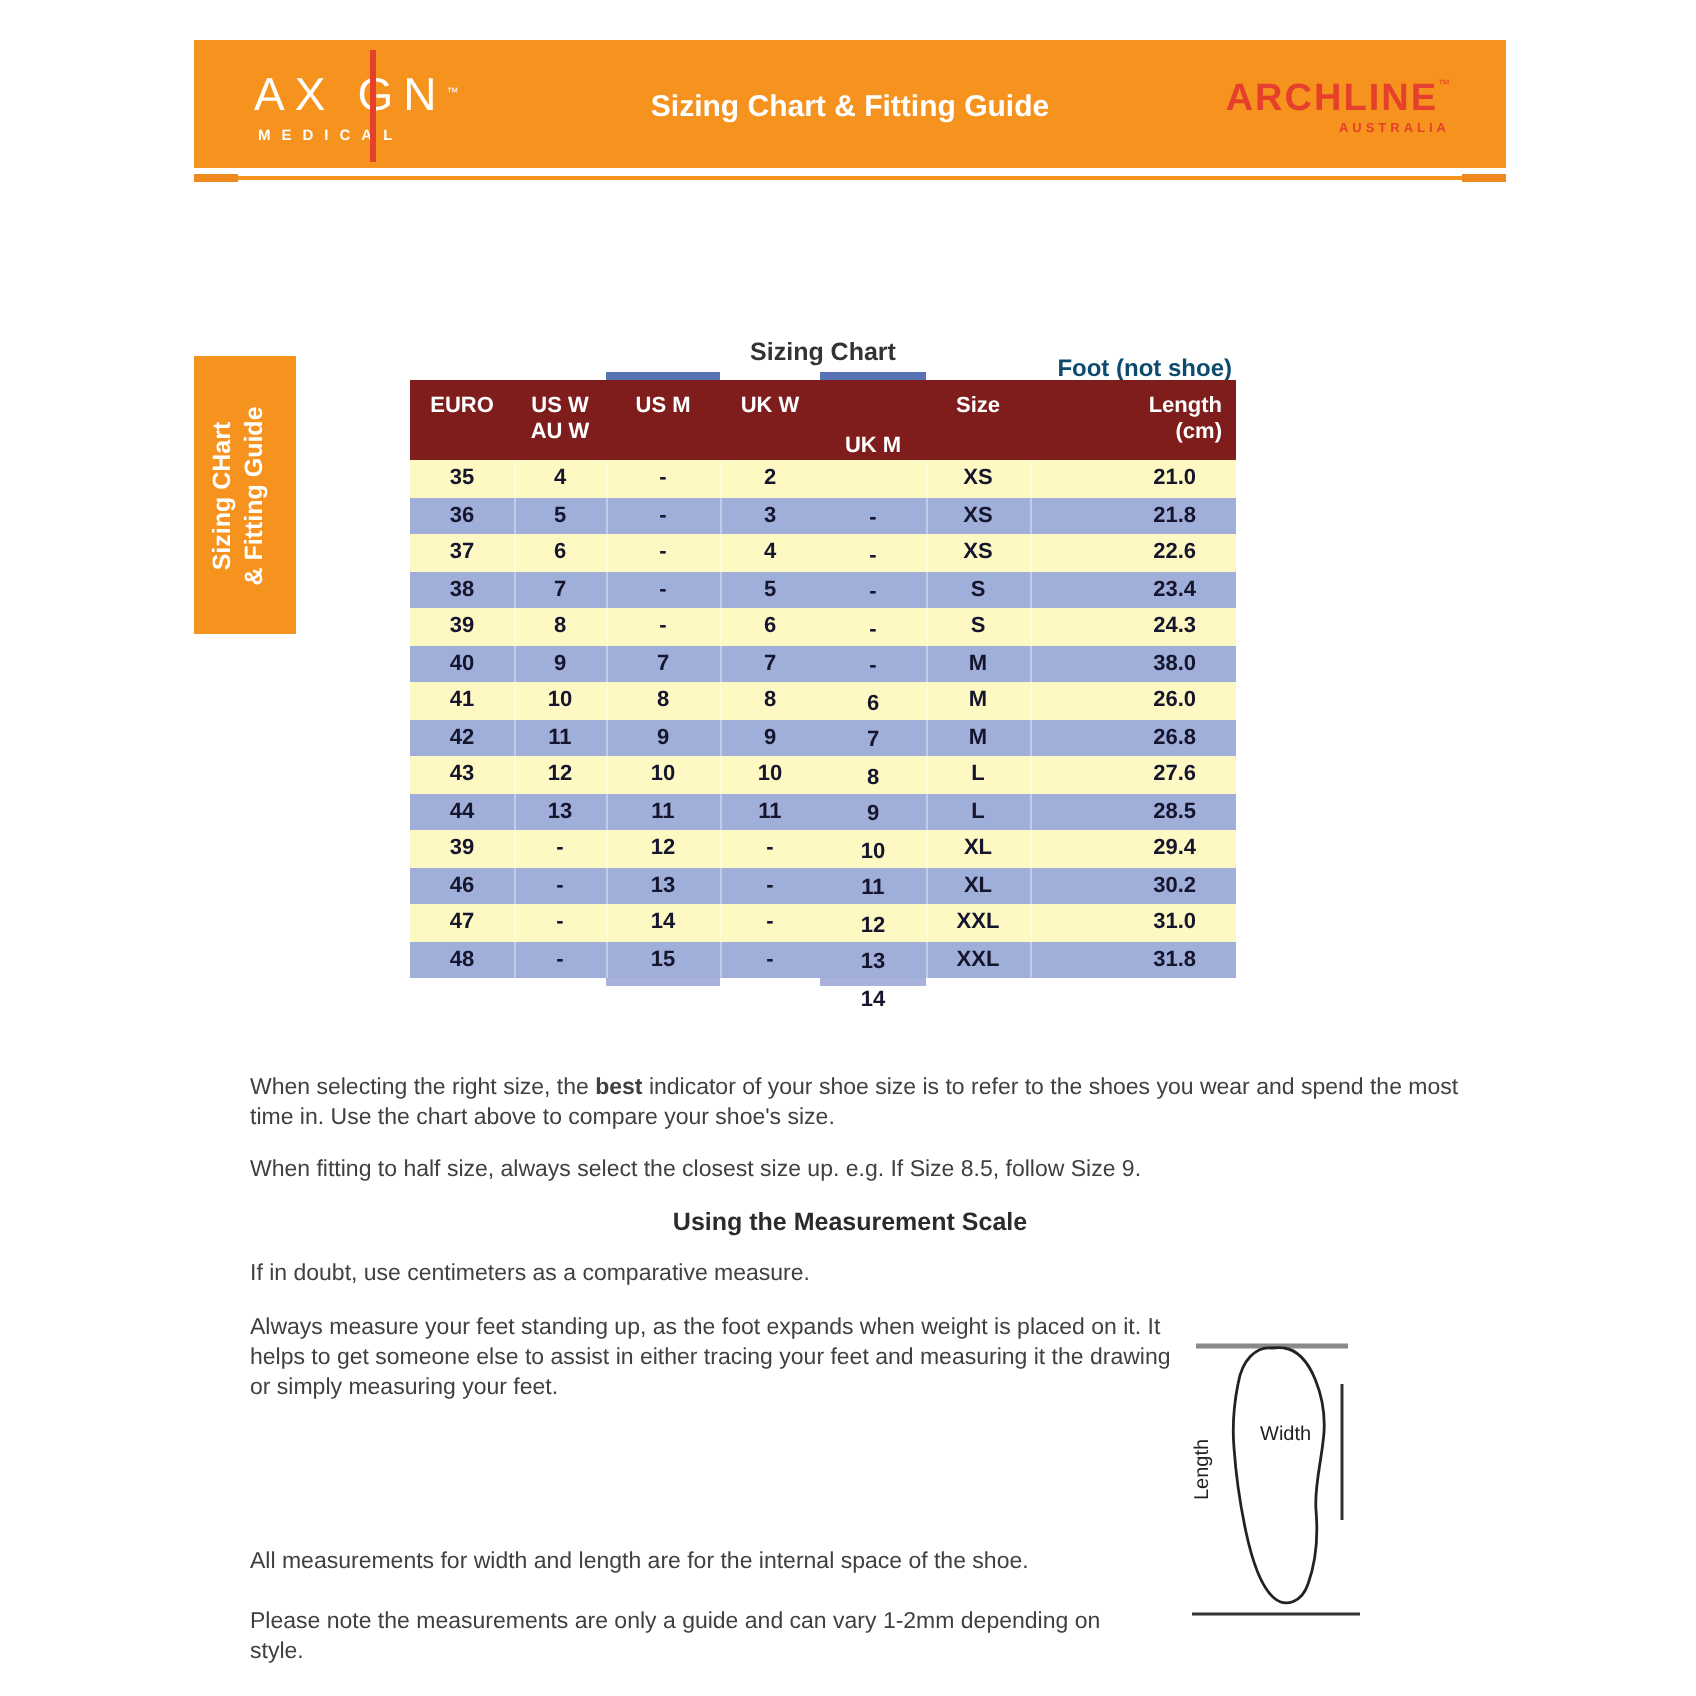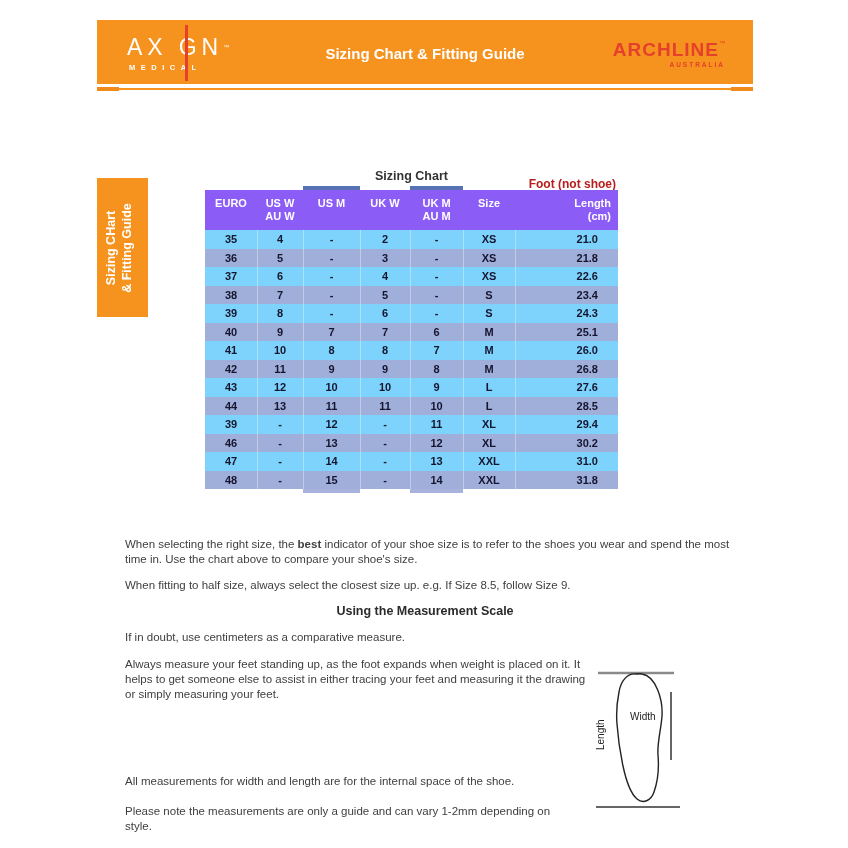--- a/index.html
+++ b/index.html
@@ -22,38 +22,38 @@
   .banner-rule { position:absolute; left:97px; top:88px; width:656px; height:2px; background:#F6921E; }
   .banner-rule::before { content:""; position:absolute; left:0; top:-1px; width:22px; height:4px; background:#F08A1D; }
   .banner-rule::after { content:""; position:absolute; right:0; top:-1px; width:22px; height:4px; background:#F08A1D; }
 
   
   .side-tab { position:absolute; left:97px; top:178px; width:51px; height:139px; background:#F6921E; }
   .tab-rot { position:absolute; left:50%; top:50%; width:139px; height:40px; transform:translate(-50%,-50%) rotate(-90deg); text-align:center; color:#fff; font-size:12.5px; font-weight:700; line-height:16px; white-space:nowrap; }
 
   
   .chart-title { position:absolute; left:205px; top:169px; width:413px; text-align:center; font-size:12.5px; font-weight:700; color:#333; }
-  .foot-note { position:absolute; left:380px; top:177px; width:236px; text-align:right; font-size:12px; font-weight:700; color:#b91c1c; }
+  .foot-note { position:absolute; left:380px; top:177px; width:236px; text-align:right; font-size:12px; font-weight:700; color:#0c4a6e; }
 
   
   .table { position:absolute; left:205px; top:190px; width:413px; }
-  .thead { display:flex; background:#8b5cf6; height:40px; position:relative; }
+  .thead { display:flex; background:#7f1d1d; height:40px; position:relative; }
   .th { color:#fff; font-size:11px; font-weight:700; text-align:center; padding-top:7px; line-height:13px; }
   .strip { position:absolute; height:4px; background:#5873B4; top:-4px; }
   .strip-usm { left:98px; width:57px; }
   .strip-ukm { left:205px; width:53px; }
   .bstrip { position:absolute; height:4px; background:#A8B2DC; bottom:-4px; }
   .tbody { position:relative; }
   .tr { display:flex; height:18.5px; }
-  .tr.dark { background:#7dd3fc; }
+  .tr.dark { background:#fef9c3; }
   .tr.light { background:#A0AEDA; }
   .td { font-size:11px; font-weight:700; color:#15152E; text-align:center; line-height:18.5px; }
   .td + .td { box-shadow: inset 1px 0 0 rgba(255,255,255,0.35); }
   .c0 { width:52px; } .c1 { width:46px; } .c2 { width:57px; } .c3 { width:50px; }
-  .c4 { width:53px; } .c5 { width:52px; }
+  .c4 { width:53px;margin-top:20px; } .c5 { width:52px; }
   .c6 { width:103px; text-align:right; }
   .th.c6 { padding-right:7px; }
   .td.c6 { padding-right:20px; }
 
   
   .sec-heading { position:absolute; left:97px; width:656px; text-align:center; font-size:12.5px; font-weight:700; color:#2b2b2b; }
   .para { position:absolute; left:125px; font-size:11.5px; color:#404040; line-height:15px; }
 
   
   .foot-diagram { position:absolute; left:590px; top:658px; width:100px; height:156px; }
@@ -164,21 +164,21 @@
           <div class="td c5">S</div>
           <div class="td c6">24.3</div>
         </div>
         <div class="tr light">
           <div class="td c0">40</div>
           <div class="td c1">9</div>
           <div class="td c2">7</div>
           <div class="td c3">7</div>
           <div class="td c4">6</div>
           <div class="td c5">M</div>
-          <div class="td c6">25.1</div>
+          <div class="td c6">38.0</div>
         </div>
         <div class="tr dark">
           <div class="td c0">41</div>
           <div class="td c1">10</div>
           <div class="td c2">8</div>
           <div class="td c3">8</div>
           <div class="td c4">7</div>
           <div class="td c5">M</div>
           <div class="td c6">26.0</div>
         </div>

